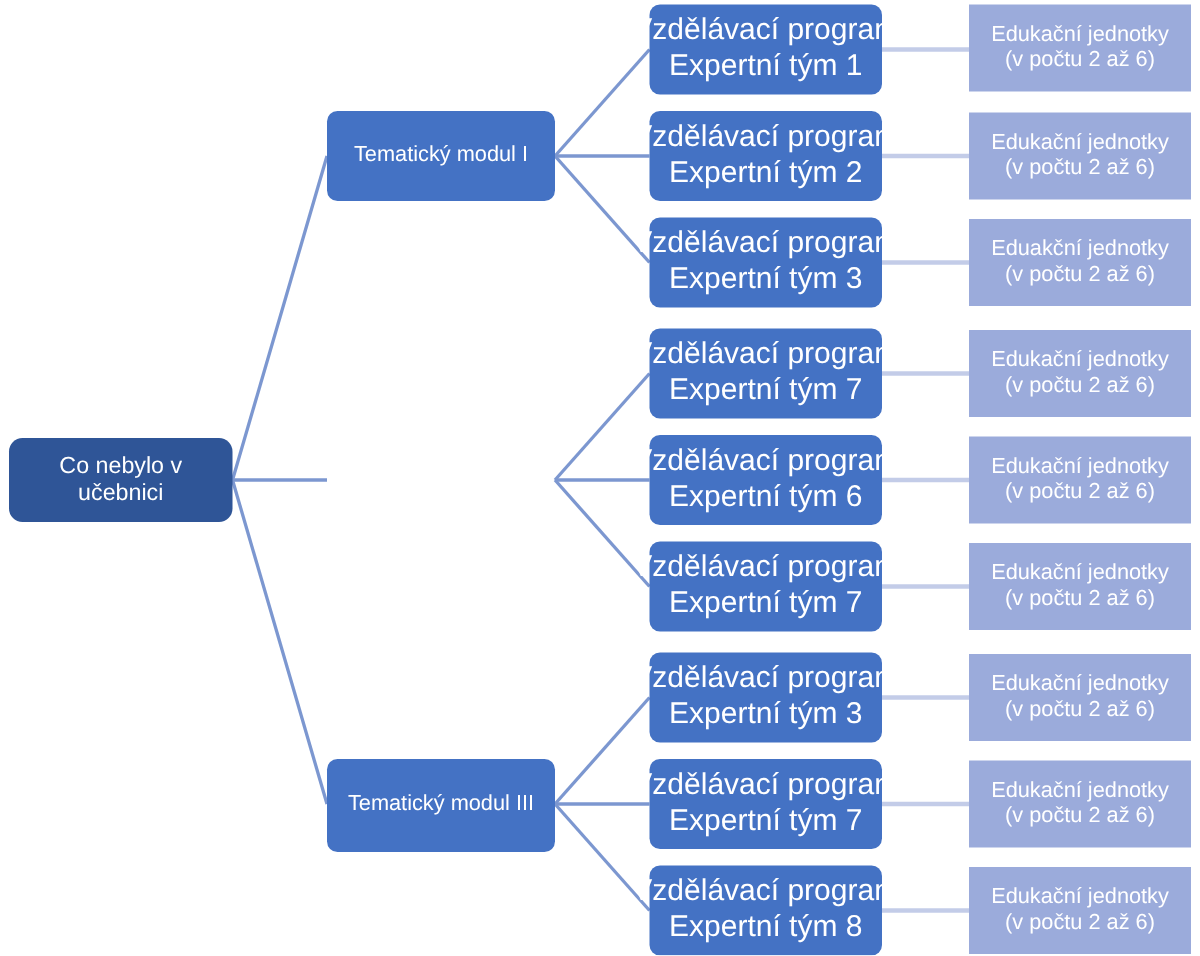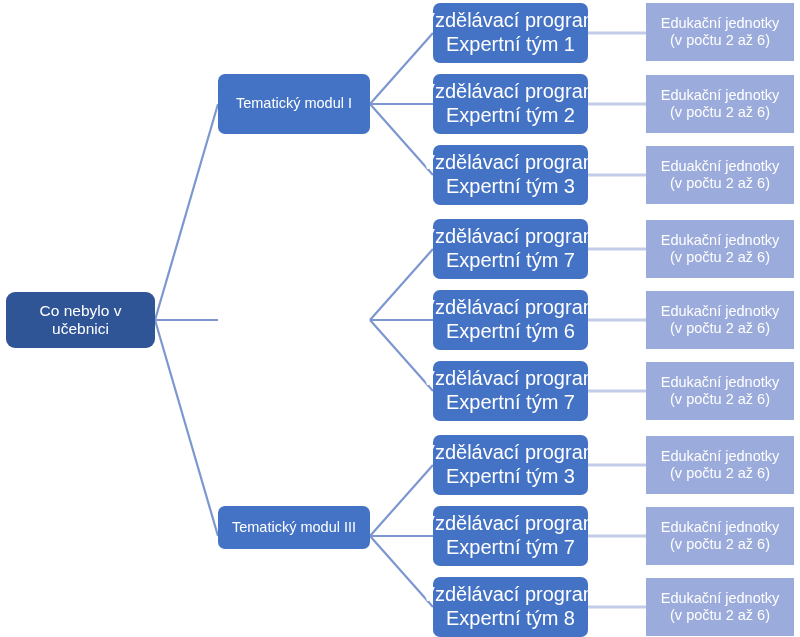--- a/index.html
+++ b/index.html
@@ -96,21 +96,21 @@
   </svg>
 
   <div class="node node-root" style="left:6px; top:292px; width:149px; height:56px;">
     <span class="line">Co nebylo v</span>
     <span class="line">učebnici</span>
   </div>
 
   <div class="node node-module" style="left:218px; top:74px; width:152px; height:60px;">
     <span class="line">Tematický modul I</span>
   </div>
-  <div class="node node-module" style="left:218px; top:506px; width:152px; height:43px;">
+  <div class="node node-module" style="left:218px; top:506px; width:152px; height:62px;">
     <span class="line">Tematický modul III</span>
   </div>
 
   <div class="node node-program" style="left:433px; top:3px; width:155px; height:60px;">
     <span class="line">Vzdělávací program</span>
     <span class="line">Expertní tým 1</span>
   </div>
   <div class="node node-program" style="left:433px; top:74px; width:155px; height:60px;">
     <span class="line">Vzdělávací program</span>
     <span class="line">Expertní tým 2</span>

